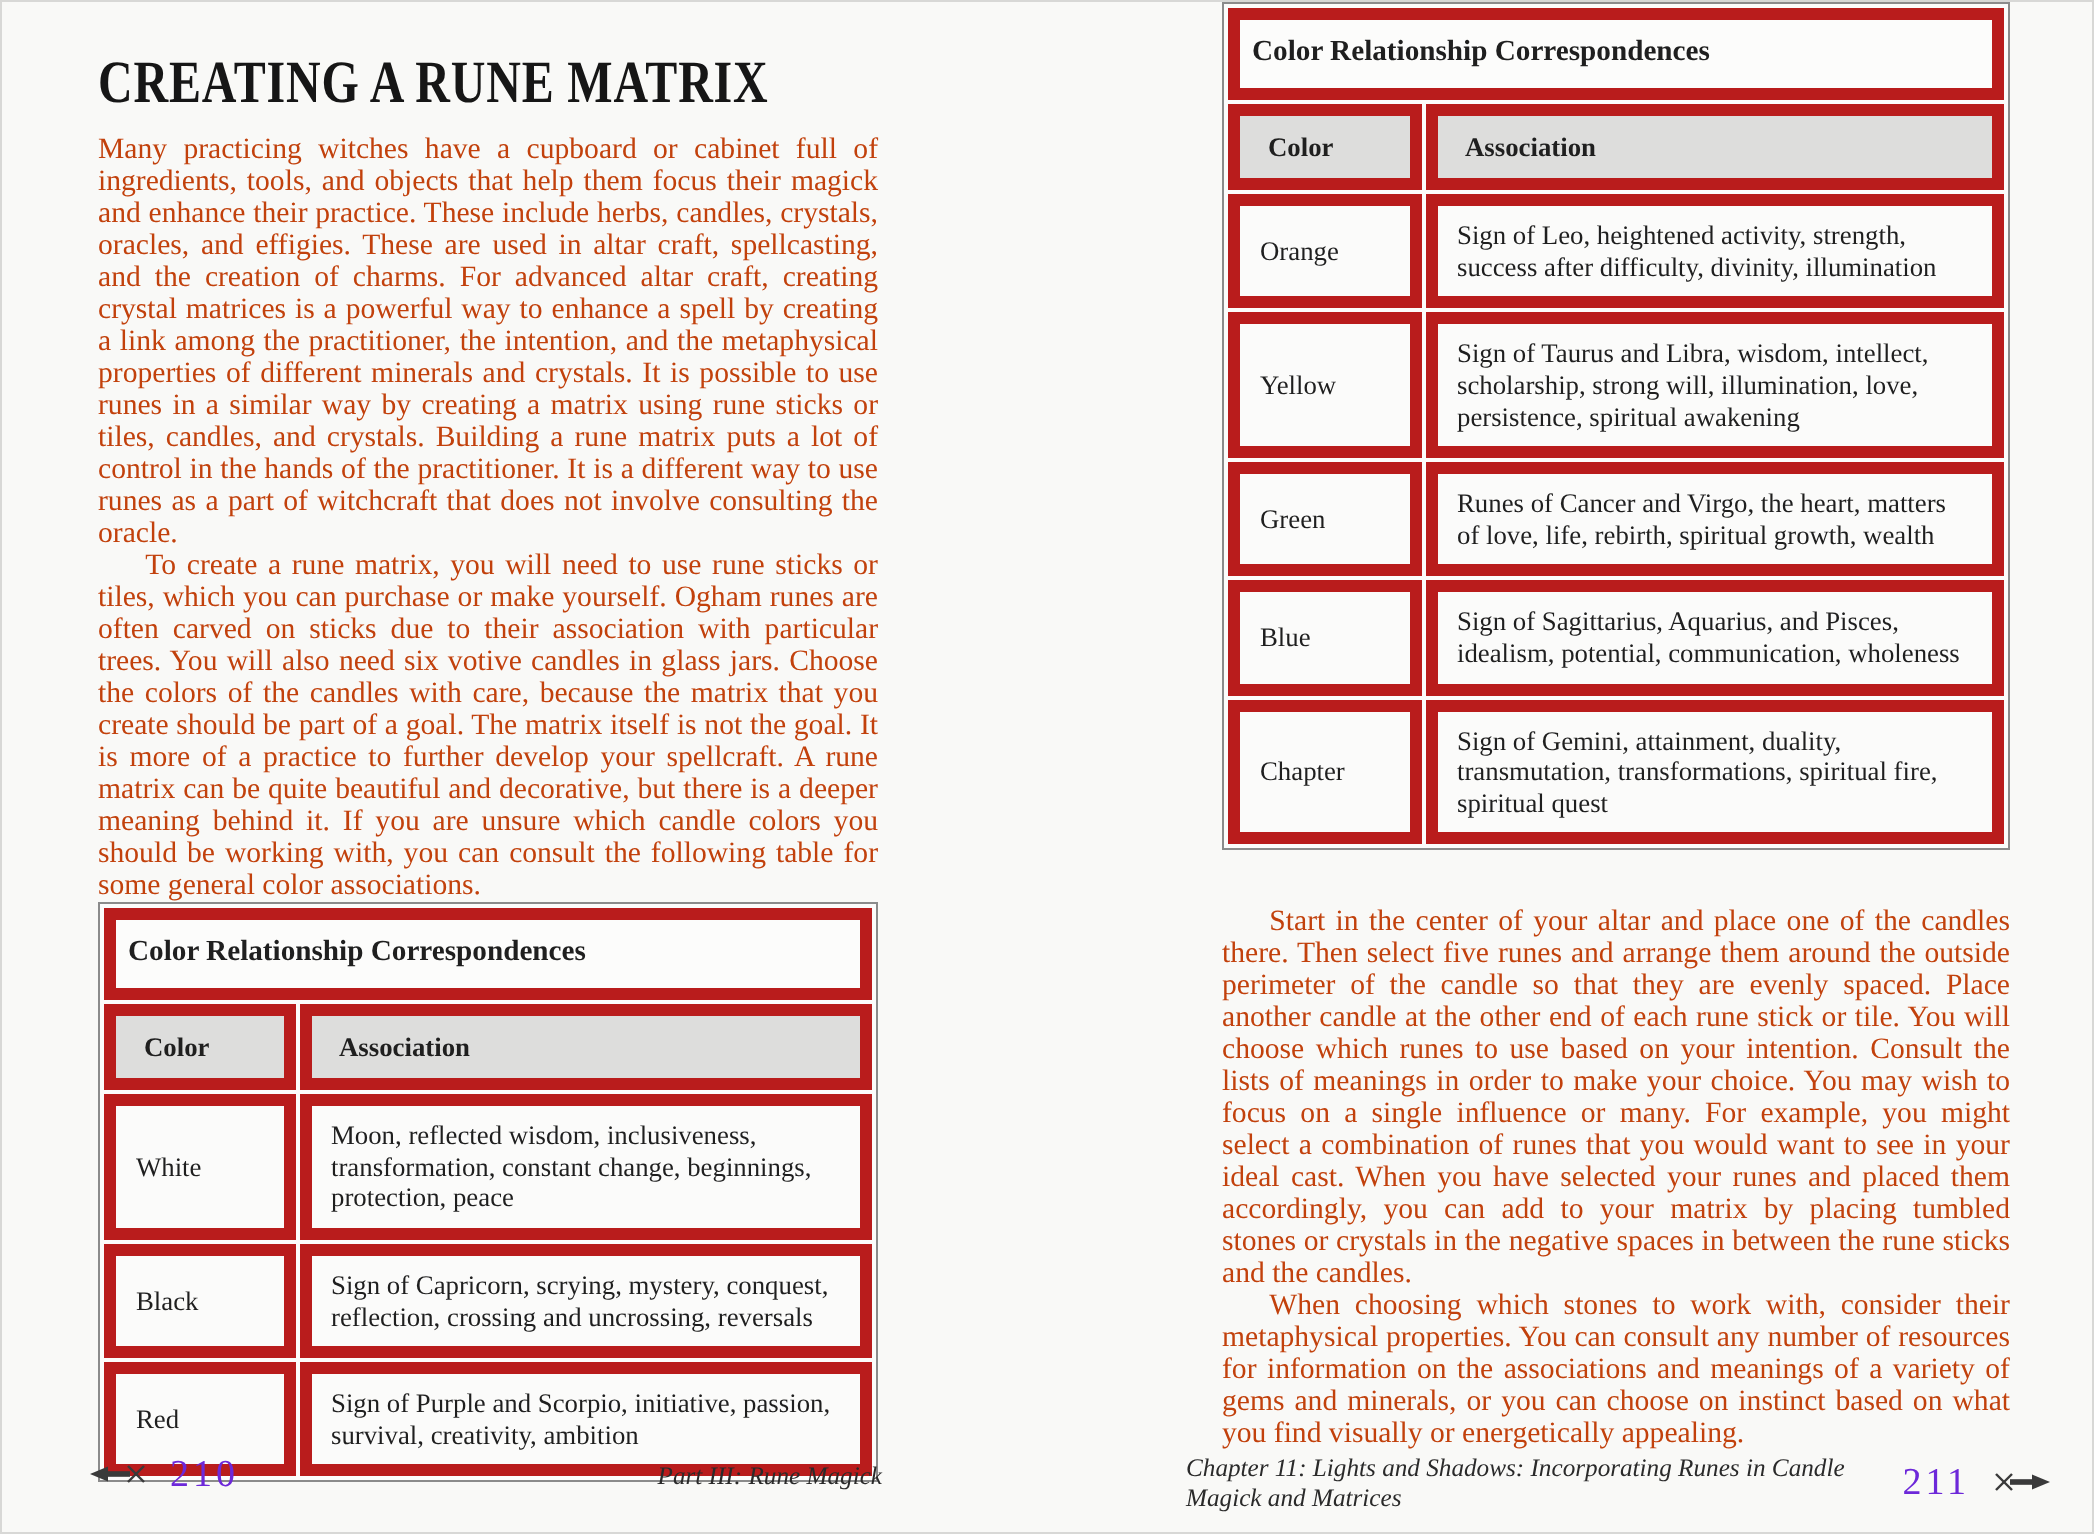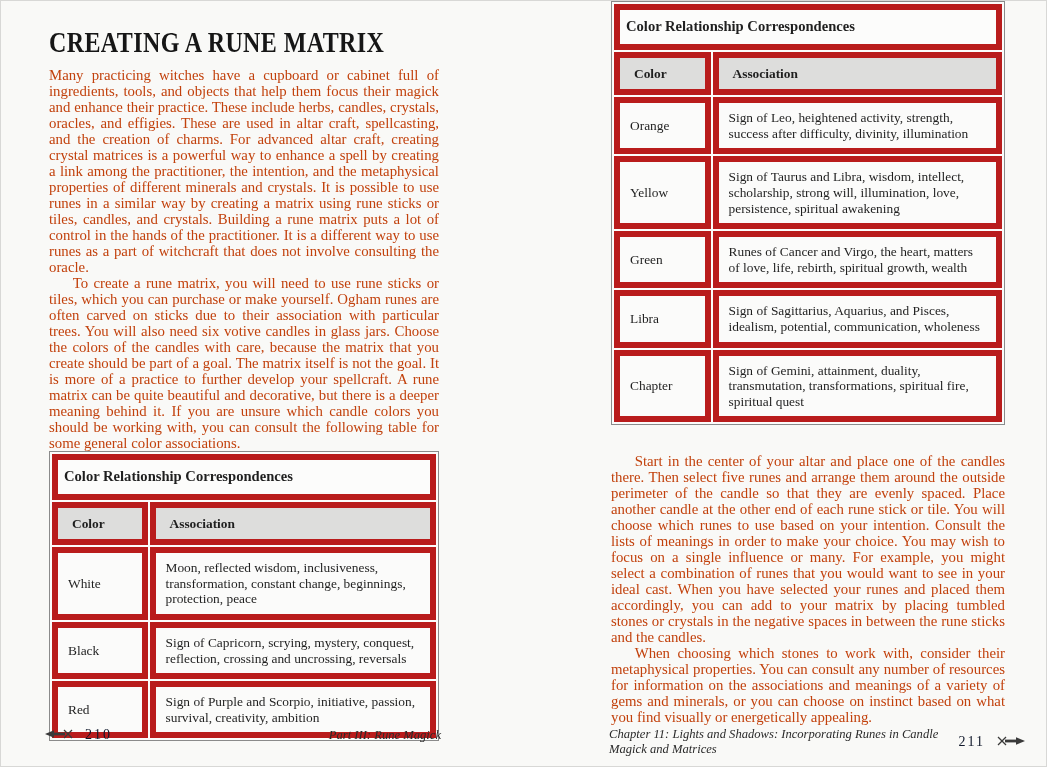--- a/index.html
+++ b/index.html
@@ -73,22 +73,22 @@
   .rt { margin-top:27px; }
   .col-right .first-after-table { margin-top:28px; }
 
   .footer {
     position:absolute; top:726px;
     display:flex; align-items:center;
     font-size:12.6px;
   }
   .footer-left  { left:44px;  width:396px; }
   .footer-right { left:592px; width:432px; justify-content:flex-end; }
-  .pagenum { letter-spacing:2px; font-size:14px; color:#0f172a; }
-  .running-head { font-style:italic; color:#2a2a2a;margin-left:16px; }
+  .pagenum { letter-spacing:2px; font-size:19px; color:#6d28d9; }
+  .running-head { font-style:italic; color:#2a2a2a; }
   .footer-left .running-head { margin-left:auto;text-align:right; }
   .arrow-orn { flex:0 0 auto; display:inline-block; }
   .footer-left .arrow-orn { margin-right:12px; }
   .footer-right .arrow-orn { margin-left:12px; }
   .footer-right .pagenum { margin-left:15px; }
 </style>
 </head>
 <body>
 
 <div class="spread">
@@ -139,21 +139,21 @@
         </tr>
         <tr>
           <td class="color-cell">Yellow</td>
           <td class="assoc-cell">Sign of Taurus and Libra, wisdom, intellect, scholarship, strong will, illumination, love, persistence, spiritual awakening</td>
         </tr>
         <tr>
           <td class="color-cell">Green</td>
           <td class="assoc-cell">Runes of Cancer and Virgo, the heart, matters of love, life, rebirth, spiritual growth, wealth</td>
         </tr>
         <tr>
-          <td class="color-cell">Libra</td>
+          <td class="color-cell">Blue</td>
           <td class="assoc-cell">Sign of Sagittarius, Aquarius, and Pisces, idealism, potential, communication, wholeness</td>
         </tr>
         <tr>
           <td class="color-cell">Chapter</td>
           <td class="assoc-cell">Sign of Gemini, attainment, duality, transmutation, transformations, spiritual fire, spiritual quest</td>
         </tr>
       </tbody>
     </table>
 
     <p class="body-para indent first-after-table">Start in the center of your altar and place one of the candles there. Then select five runes and arrange them around the outside perimeter of the candle so that they are evenly spaced. Place another candle at the other end of each rune stick or tile. You will choose which runes to use based on your intention. Consult the lists of meanings in order to make your choice. You may wish to focus on a single influence or many. For example, you might select a combination of runes that you would want to see in your ideal cast. When you have selected your runes and placed them accordingly, you can add to your matrix by placing tumbled stones or crystals in the negative spaces in between the rune sticks and the candles.</p>

